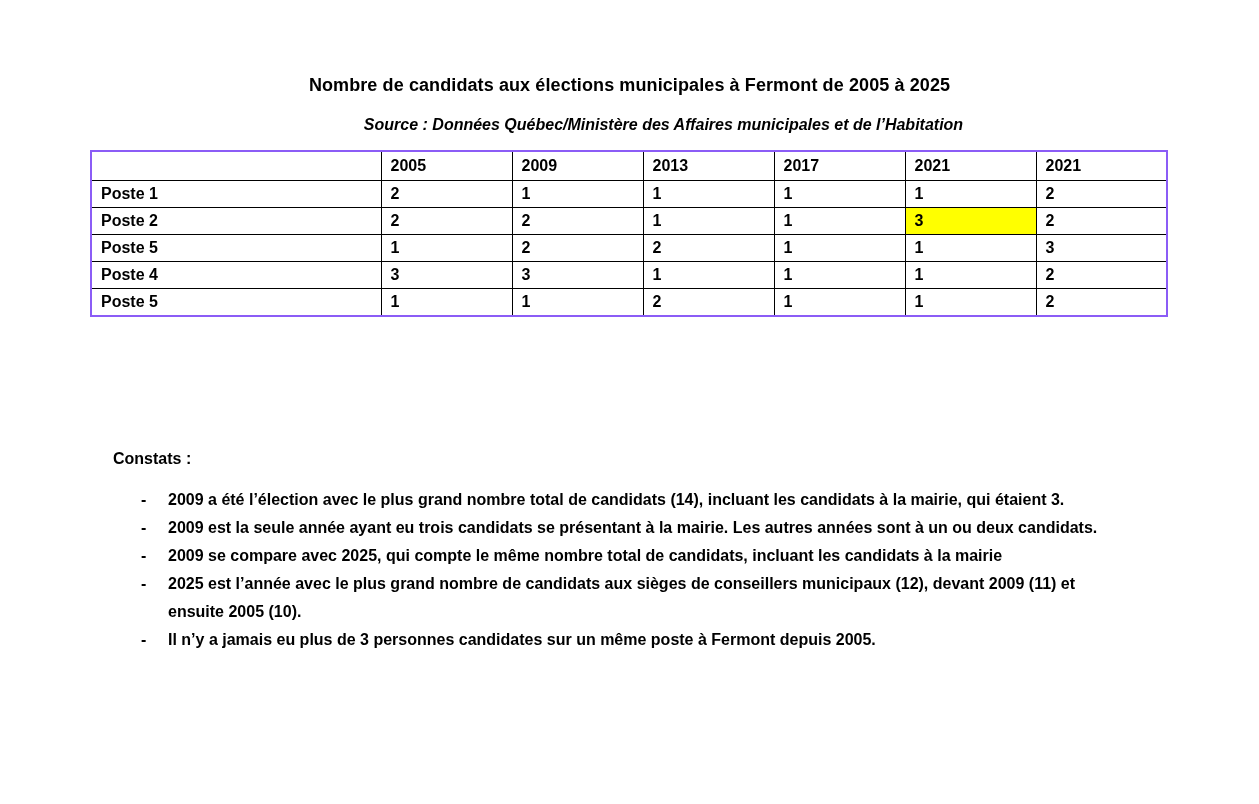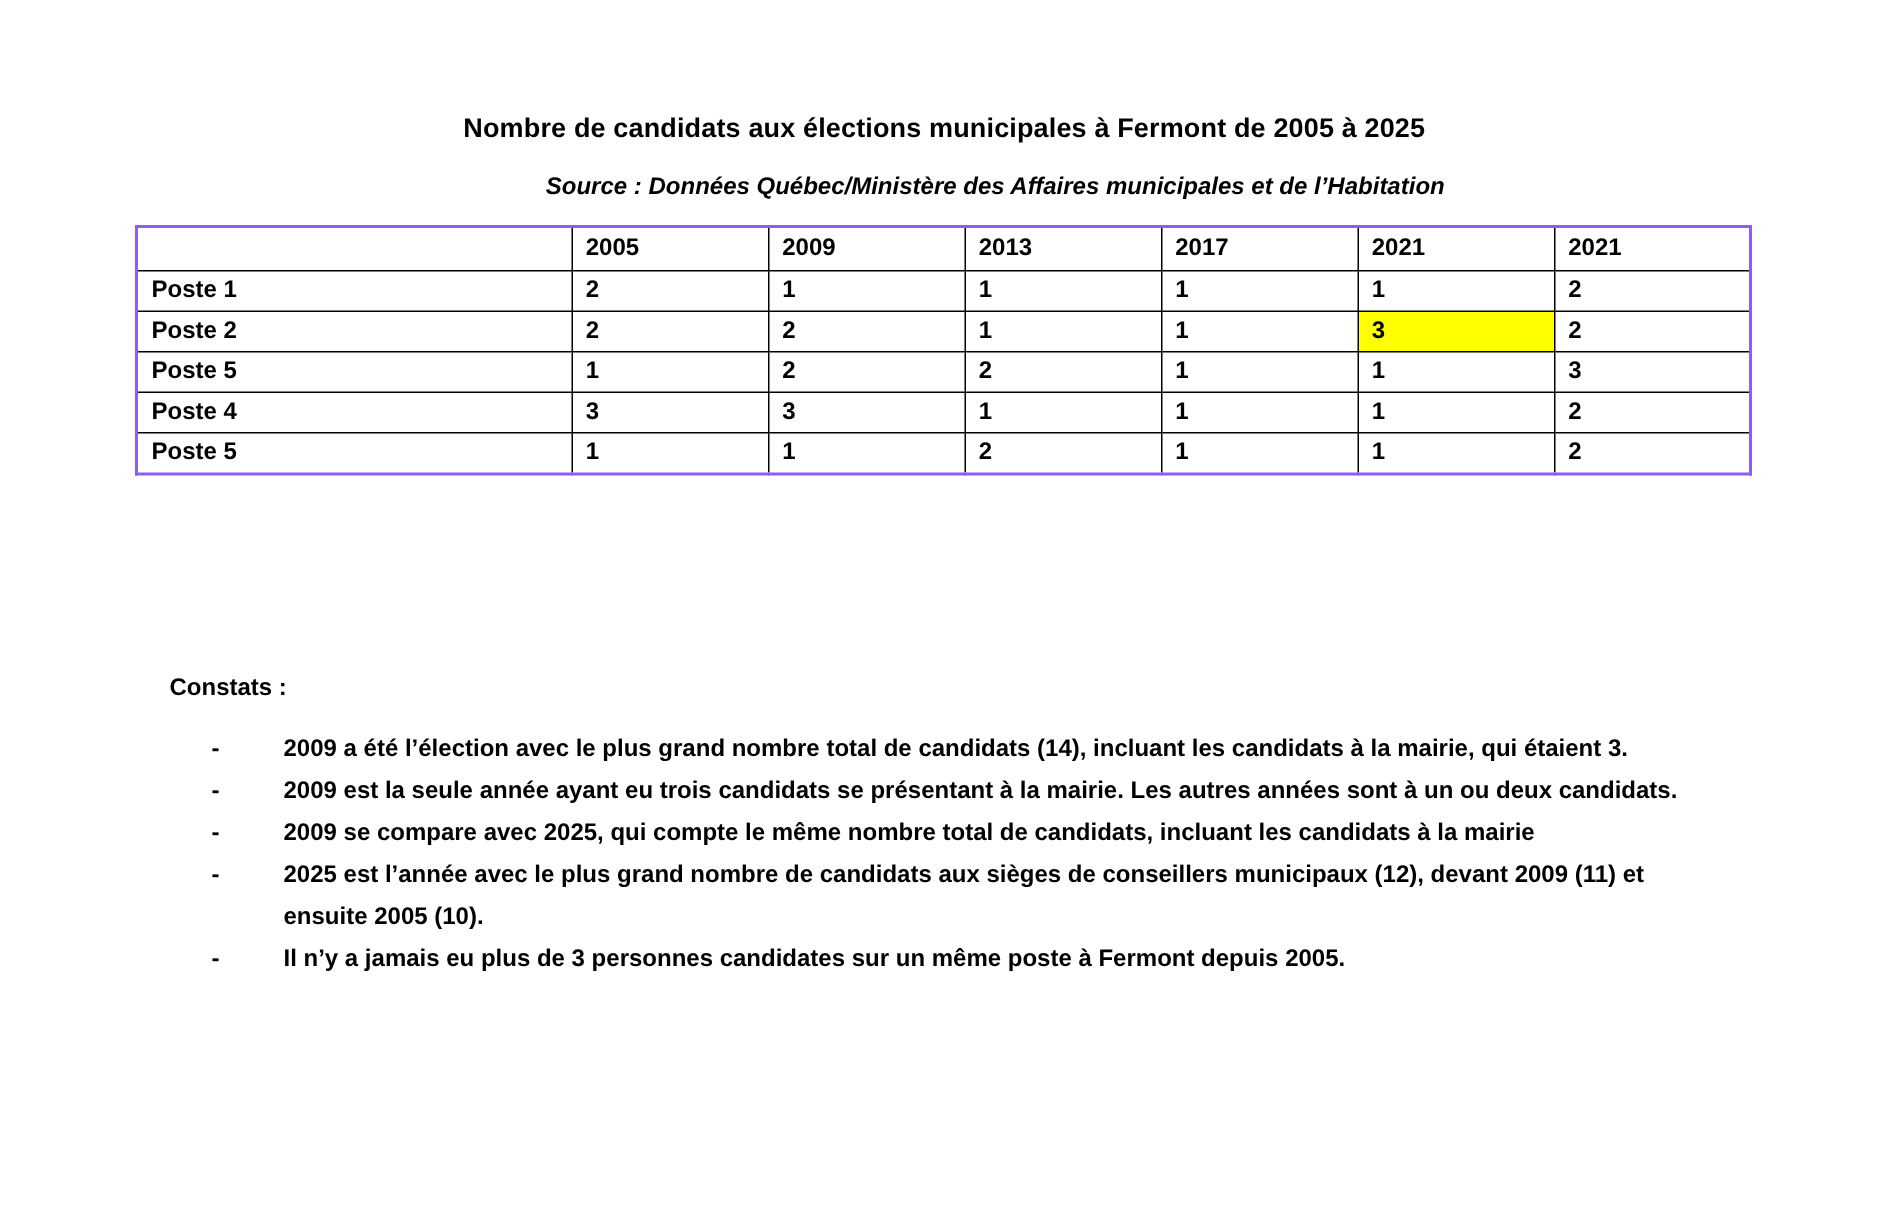--- a/index.html
+++ b/index.html
@@ -58,21 +58,21 @@
     position: absolute;
     top: 486px; left: 141px;
     width: 994px;
   }
   .bullet-item {
     display: flex;
     font-size: 16px;
     line-height: 28px;
   }
   .bullet-dash { width: 27px; flex: none; }
-  .bullet-text { flex: 1; margin-left: 21px; }
+  .bullet-text { flex: 1; }
 </style>
 </head>
 <body>
 
 <div class="page">
 
   <div class="doc-title">Nombre de candidats aux élections municipales à Fermont de 2005 à 2025</div>
 
   <div class="doc-source">Source : Données Québec/Ministère des Affaires municipales et de l’Habitation</div>
 

